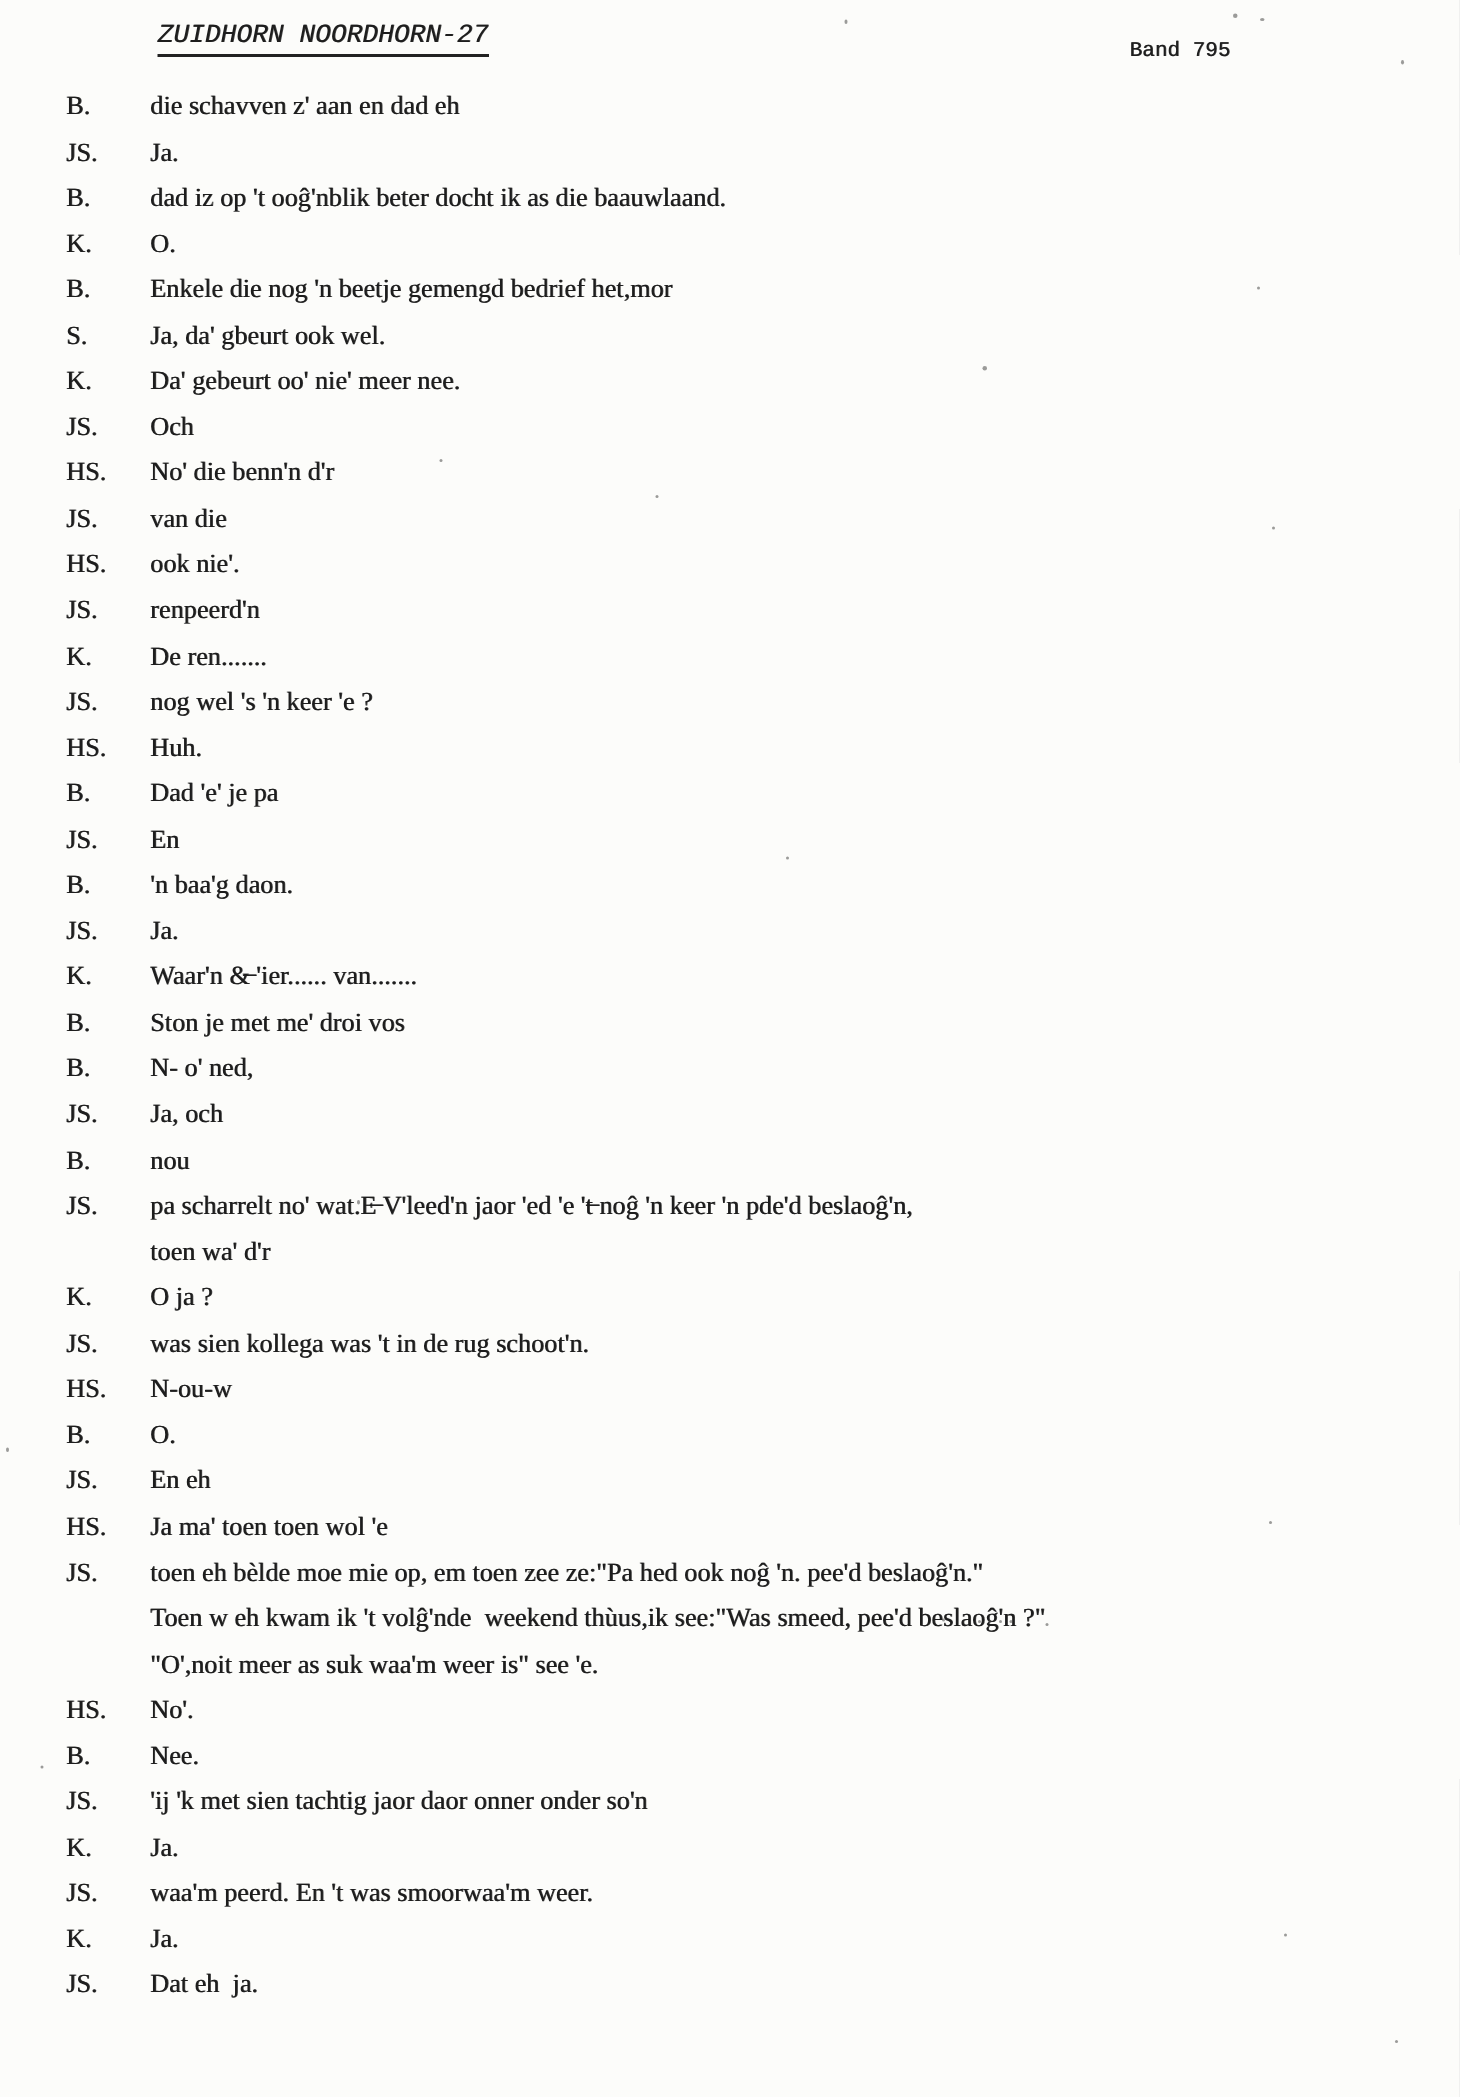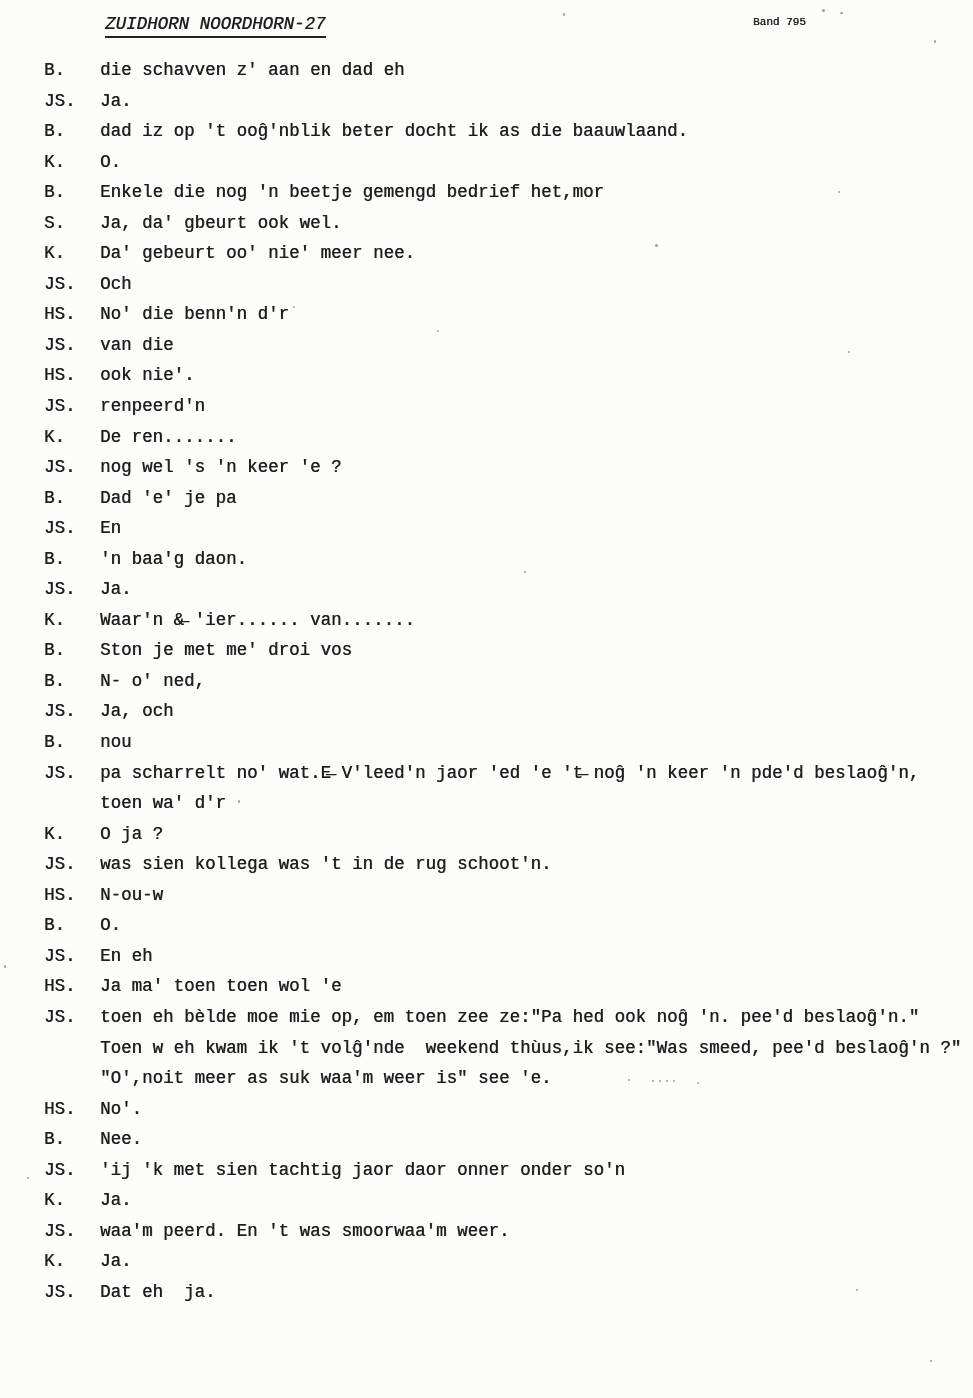--- a/index.html
+++ b/index.html
@@ -15,29 +15,30 @@
   }
   .title{
     position:absolute;left:105px;top:14px;
     font-size:17.5px;
     padding-bottom:2px;
     border-bottom:2.5px solid #222;
     white-space:pre;
     font-style:italic;
   }
   .band{
-    position:absolute;left:753px;top:16px;
-    font-size:11px;
+    position:absolute;left:753px;top:26px;
+    font-size:14px;
     white-space:pre;
   }
   .lines{position:absolute;left:0;top:55px;width:973px;}
   .line{
     height:30.55px;line-height:30.55px;
     font-size:17.5px;
     white-space:pre;
+    font-family:Liberation Serif, serif;
   }
   .speaker{display:inline-block;margin-left:44px;width:56px;}
   .speck{position:absolute;background:#4a4a48;border-radius:50%;opacity:.55;}
 </style>
 </head>
 <body>
 
 <div class="page">
 
   <span class="title">ZUIDHORN NOORDHORN-27</span>
@@ -51,20 +52,21 @@
       <div class="line"><span class="speaker">B.</span><span class="text">Enkele die nog 'n beetje gemengd bedrief het,mor</span></div>
       <div class="line"><span class="speaker">S.</span><span class="text">Ja, da' gbeurt ook wel.</span></div>
       <div class="line"><span class="speaker">K.</span><span class="text">Da' gebeurt oo' nie' meer nee.</span></div>
       <div class="line"><span class="speaker">JS.</span><span class="text">Och</span></div>
       <div class="line"><span class="speaker">HS.</span><span class="text">No' die benn'n d'r</span></div>
       <div class="line"><span class="speaker">JS.</span><span class="text">van die</span></div>
       <div class="line"><span class="speaker">HS.</span><span class="text">ook nie'.</span></div>
       <div class="line"><span class="speaker">JS.</span><span class="text">renpeerd'n</span></div>
       <div class="line"><span class="speaker">K.</span><span class="text">De ren.......</span></div>
       <div class="line"><span class="speaker">JS.</span><span class="text">nog wel 's 'n keer 'e ?</span></div>
+      <div class="line"><span class="speaker">HS.</span><span class="text">Huh.</span></div>
       <div class="line"><span class="speaker">B.</span><span class="text">Dad 'e' je pa</span></div>
       <div class="line"><span class="speaker">JS.</span><span class="text">En</span></div>
       <div class="line"><span class="speaker">B.</span><span class="text">'n baa'g daon.</span></div>
       <div class="line"><span class="speaker">JS.</span><span class="text">Ja.</span></div>
       <div class="line"><span class="speaker">K.</span><span class="text">Waar'n &amp;̶ 'ier...... van.......</span></div>
       <div class="line"><span class="speaker">B.</span><span class="text">Ston je met me' droi vos</span></div>
       <div class="line"><span class="speaker">B.</span><span class="text">N- o' ned,</span></div>
       <div class="line"><span class="speaker">JS.</span><span class="text">Ja, och</span></div>
       <div class="line"><span class="speaker">B.</span><span class="text">nou</span></div>
       <div class="line"><span class="speaker">JS.</span><span class="text">pa scharrelt no' wat.E̶ V'leed'n jaor 'ed 'e 't̶ noĝ 'n keer 'n pde'd beslaoĝ'n,</span></div>

